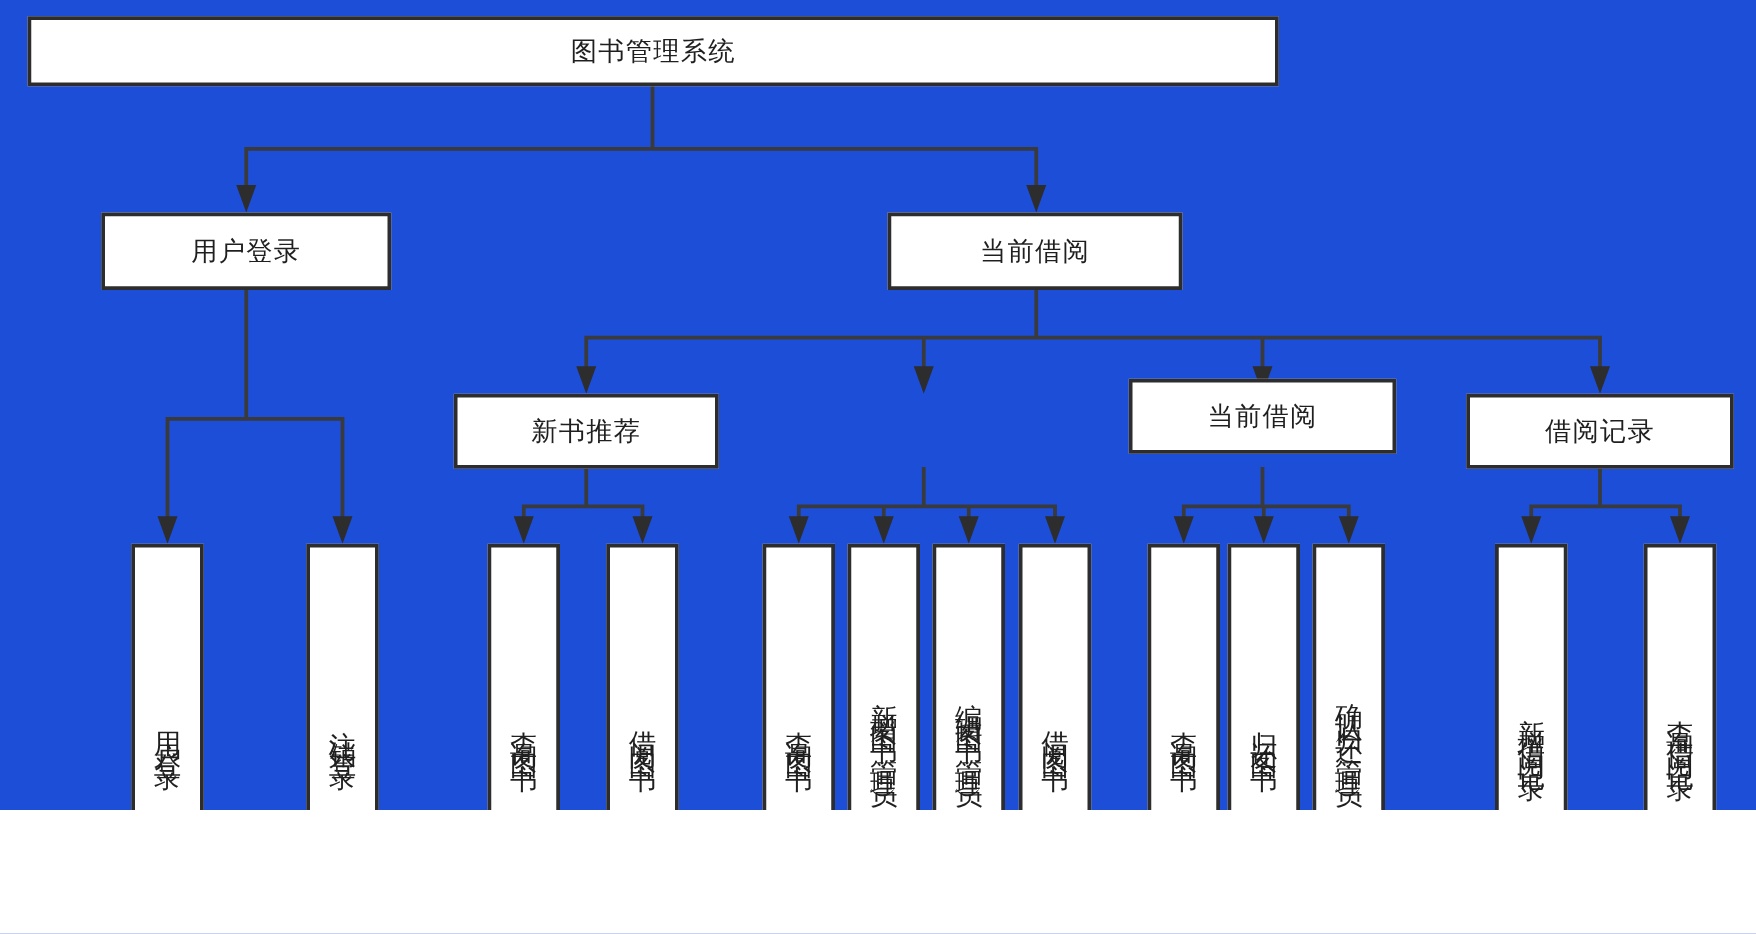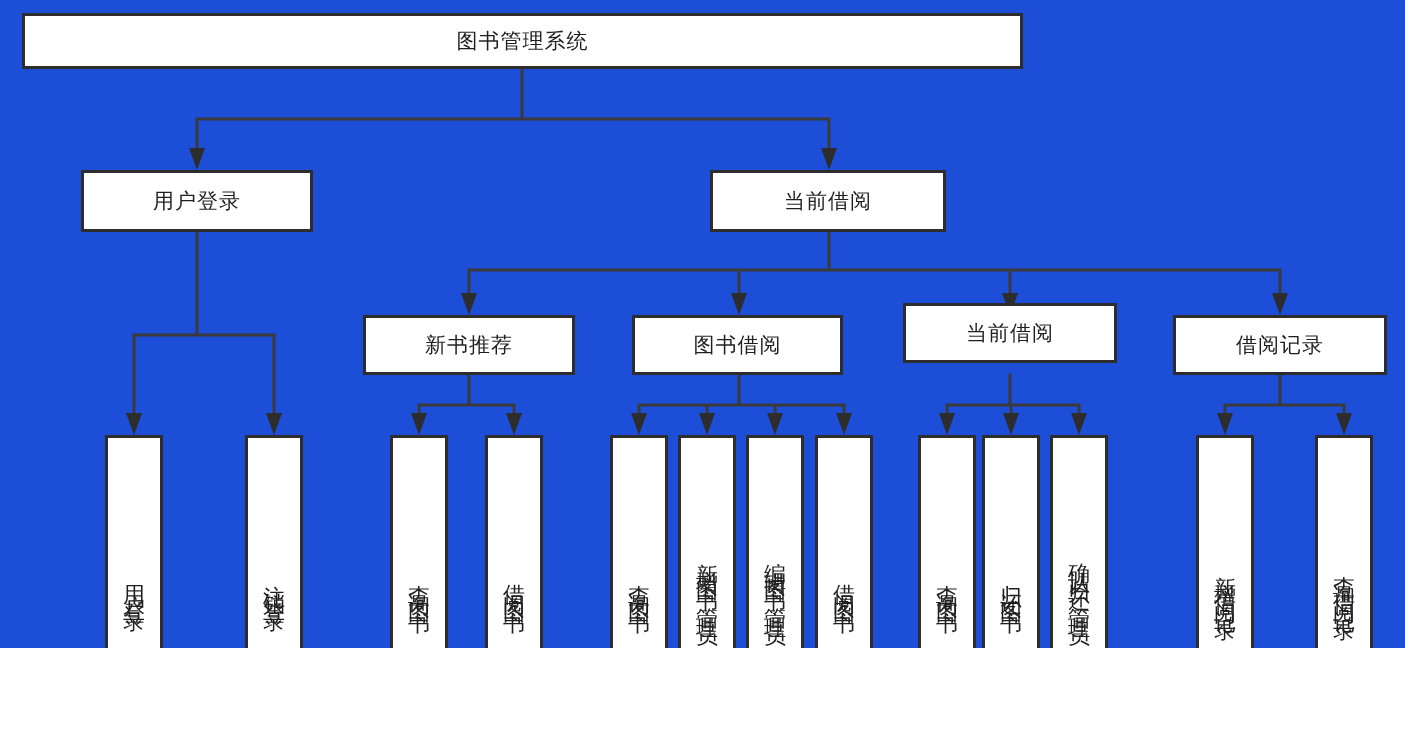--- a/index.html
+++ b/index.html
@@ -66,21 +66,20 @@
       <polygon points="1336,413 1352,413 1344,435"></polygon>
     </g>
   </svg>
 
   <div class="box hbox" style="left:22px;top:13px;width:1001px;height:56px">图书管理系统</div>
 
   <div class="box hbox" style="left:81px;top:170px;width:232px;height:62px">用户登录</div>
   <div class="box hbox" style="left:710px;top:170px;width:236px;height:62px">当前借阅</div>
 
   <div class="box hbox" style="left:363px;top:315px;width:212px;height:60px">新书推荐</div>
-  <div class="box hbox" style="left:632px;top:315px;width:211px;height:60px">图书借阅</div>
   <div class="box hbox" style="left:903px;top:303px;width:214px;height:60px">当前借阅</div>
   <div class="box hbox" style="left:1173px;top:315px;width:214px;height:60px">借阅记录</div>
 
   <div class="box vbox" style="left:105px">用户登录</div>
   <div class="box vbox" style="left:245px">注销登录</div>
 
   <div class="box vbox" style="left:390px">查询图书</div>
   <div class="box vbox" style="left:485px">借阅图书</div>
 
   <div class="box vbox" style="left:610px">查询图书</div>

